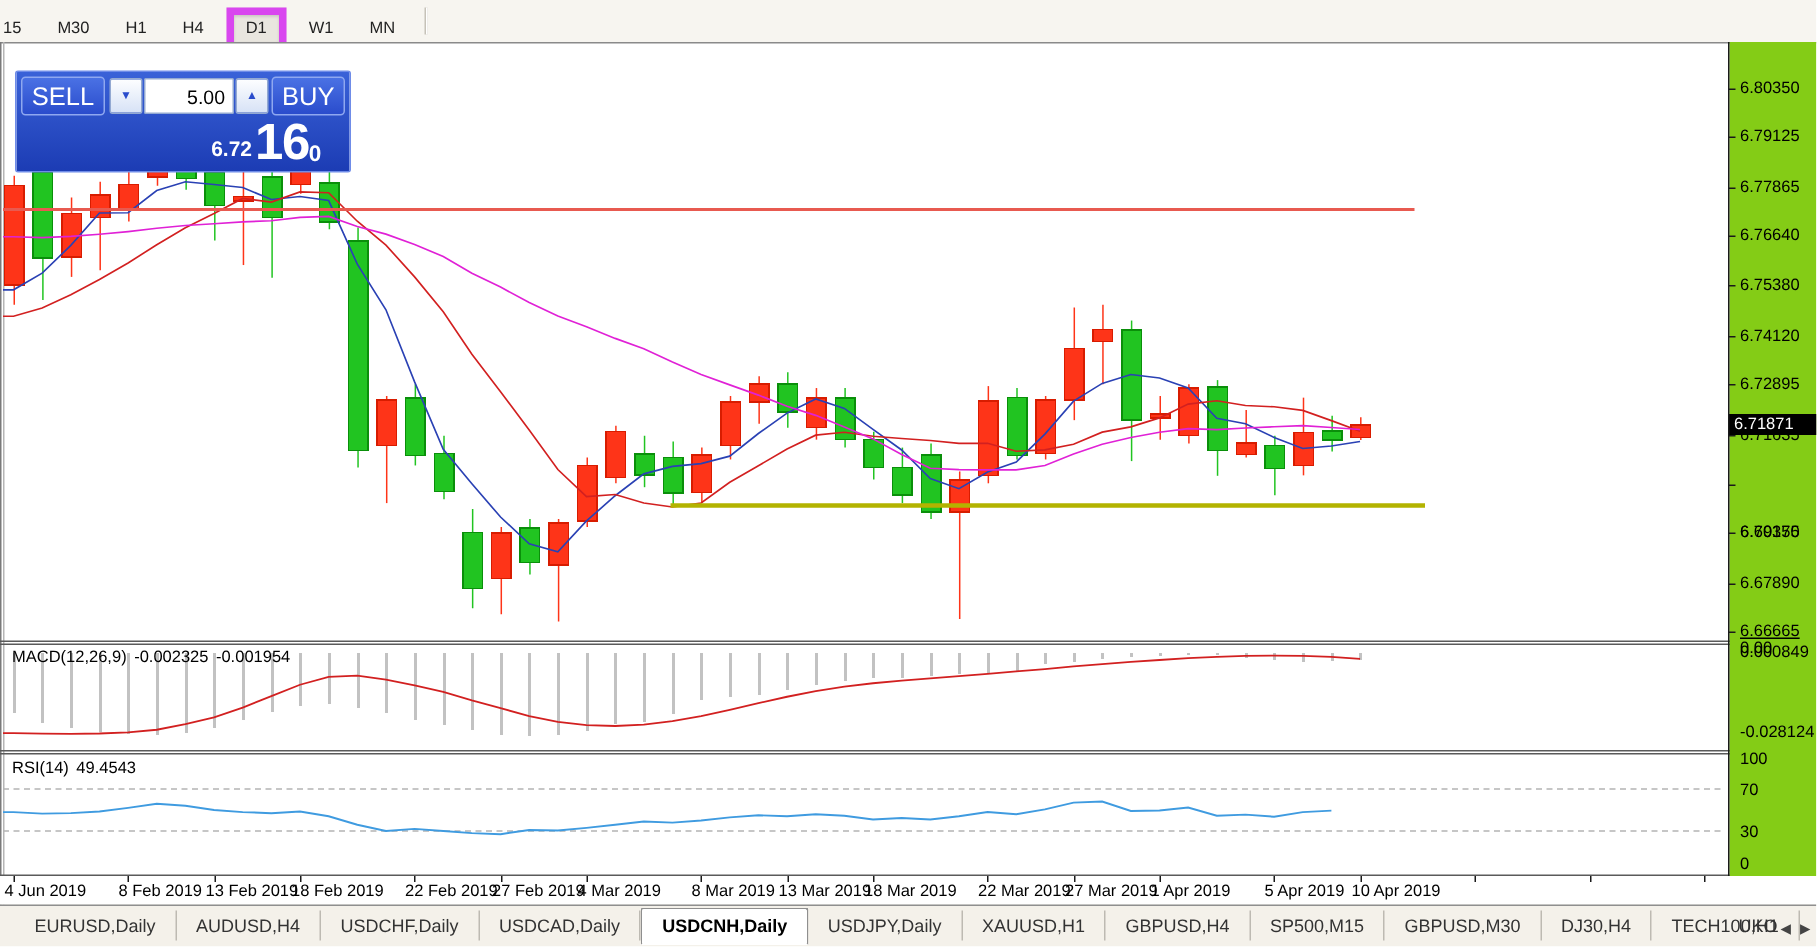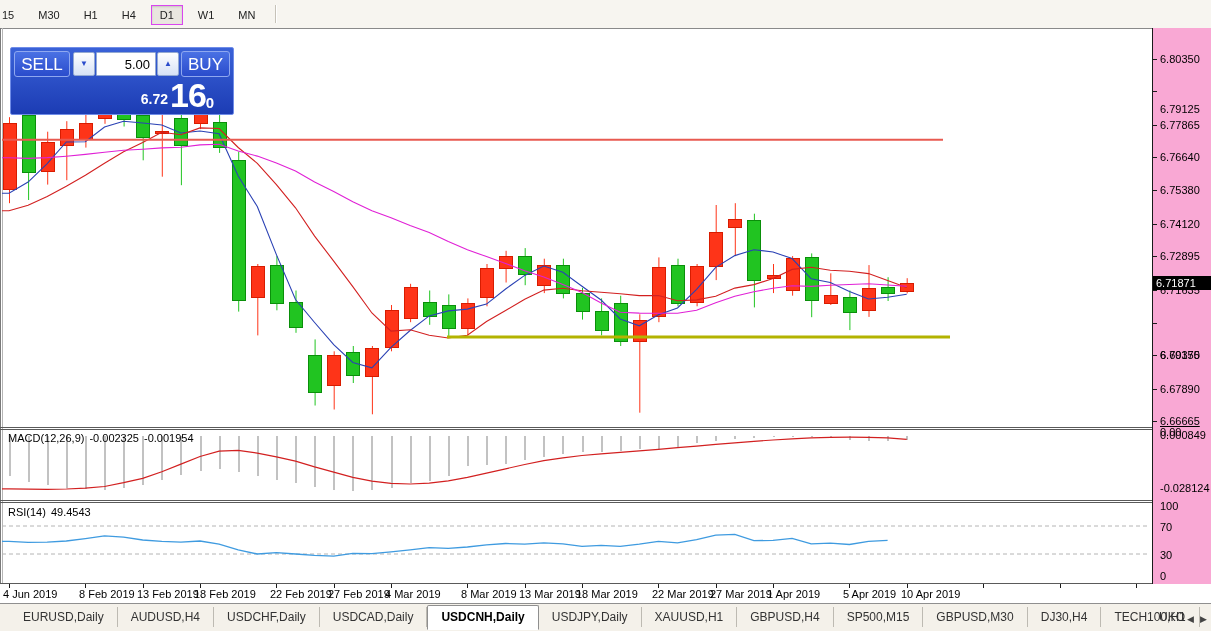--- a/index.html
+++ b/index.html
@@ -4,21 +4,21 @@
 <style>
   html,body{margin:0;padding:0;background:#fff;}
   .screen{position:relative;width:1211px;height:631px;overflow:hidden;background:#fff;
           font-family:"Liberation Sans",sans-serif;-webkit-font-smoothing:antialiased;}
   
   .toolbar{position:absolute;left:0;top:0;width:1211px;height:28px;background:#f7f5f0;
            border-bottom:1px solid #d9d5cb;white-space:nowrap;}
   .tf-btn{display:inline-block;margin:5px 3px 0 3px;padding:3px 8px;font-size:11px;color:#222;
           border:1px solid transparent;cursor:default;}
   .tf-btn.partial{margin-left:-7px;}
-  .tf-btn.active{background:#e9e6df;border:1px solid #d946ef;box-shadow:inset 0 1px 2px rgba(0,0,0,.15);}
+  .tf-btn.active{background:#e9e6df;border:5px solid #d946ef;box-shadow:inset 0 1px 2px rgba(0,0,0,.15);}
   .tb-sep{display:inline-block;width:1px;height:18px;background:#c6c2b8;border-right:1px solid #fff;
           margin:5px 6px 0 8px;vertical-align:top;}
   
   .chart-win{position:absolute;left:0;top:28px;width:1211px;height:575px;background:#fff;
              border-top:1px solid #8a8a8a;box-sizing:border-box;}
   .left-edge{position:absolute;left:0;top:28px;width:1px;height:575px;background:#7a7a7a;}
   .left-edge2{position:absolute;left:2px;top:28px;width:1px;height:575px;background:#b5b5b5;}
   svg{position:absolute;left:0;display:block;}
   #main-svg{top:28px;}
   #macd-svg{top:430px;}
@@ -48,21 +48,21 @@
           background:#fff;color:#000;font-size:13px;text-align:right;padding:0 5px 0 0;
           font-family:"Liberation Sans",sans-serif;box-sizing:border-box;border-radius:1px;}
   .tp-price{position:absolute;top:33px;height:30px;width:107px;display:flex;align-items:flex-end;
             justify-content:center;padding-bottom:1px;box-sizing:border-box;}
   .tp-price.l{left:2px;border-right:2px solid #12279a;}
   .tp-price.r{left:113px;}
   .tp-small{font-size:14px;font-weight:bold;margin:0 2px 3px 0;}
   .tp-big{font-size:34px;font-weight:bold;line-height:30px;letter-spacing:-1px;}
   .tp-sup{font-size:15px;font-weight:bold;vertical-align:top;line-height:14px;}
   
-  .y-axis{position:absolute;left:1153px;top:28px;width:58px;height:556px;background:#f9a8d4;z-index:4;}
+  .y-axis{position:absolute;left:1153px;top:28px;width:58px;height:556px;background:#84cc16;z-index:4;}
   .y-line{position:absolute;left:1152px;top:28px;width:1px;height:556px;background:#1a1a1a;z-index:5;}
   .y-lab{position:absolute;left:7px;font-size:11px;color:#000;white-space:nowrap;}
   .y-tick{position:absolute;left:-1px;width:5px;height:1px;background:#1a1a1a;}
   .price-tag{position:absolute;left:-1px;width:59px;height:14px;background:#000;color:#fff;
              font-size:11px;line-height:14px;padding-left:4px;z-index:8;}
   
   .date-axis{position:absolute;left:0;top:584px;width:1211px;height:19px;background:#fff;z-index:4;}
   .d-lab{position:absolute;top:4px;font-size:11px;color:#000;white-space:nowrap;}
   .d-tick{position:absolute;top:0;width:1px;height:4px;background:#1a1a1a;}
   
@@ -276,21 +276,21 @@
     <span>MACD(12,26,9)</span><span>-0.002325</span><span>-0.001954</span>
   </div>
   <div class="ind-label" style="top:506px">
     <span>RSI(14)</span><span>49.4543</span>
   </div>
 
   <div class="y-axis">
       <div class="y-tick" style="top: 31px;"></div>
       <div class="y-lab" style="top: 25px;">6.80350</div>
       <div class="y-tick" style="top: 63px;"></div>
-      <div class="y-lab" style="top: 57px; margin-top: 18px;">6.79125</div>
+      <div class="y-lab" style="top: 57px;">6.79125</div>
       <div class="y-tick" style="top: 97px;"></div>
       <div class="y-lab" style="top: 91px;">6.77865</div>
       <div class="y-tick" style="top: 129px;"></div>
       <div class="y-lab" style="top: 123px;">6.76640</div>
       <div class="y-tick" style="top: 162px;"></div>
       <div class="y-lab" style="top: 156px;">6.75380</div>
       <div class="y-tick" style="top: 196px;"></div>
       <div class="y-lab" style="top: 190px;">6.74120</div>
       <div class="y-tick" style="top: 228px;"></div>
       <div class="y-lab" style="top: 222px;">6.72895</div>

